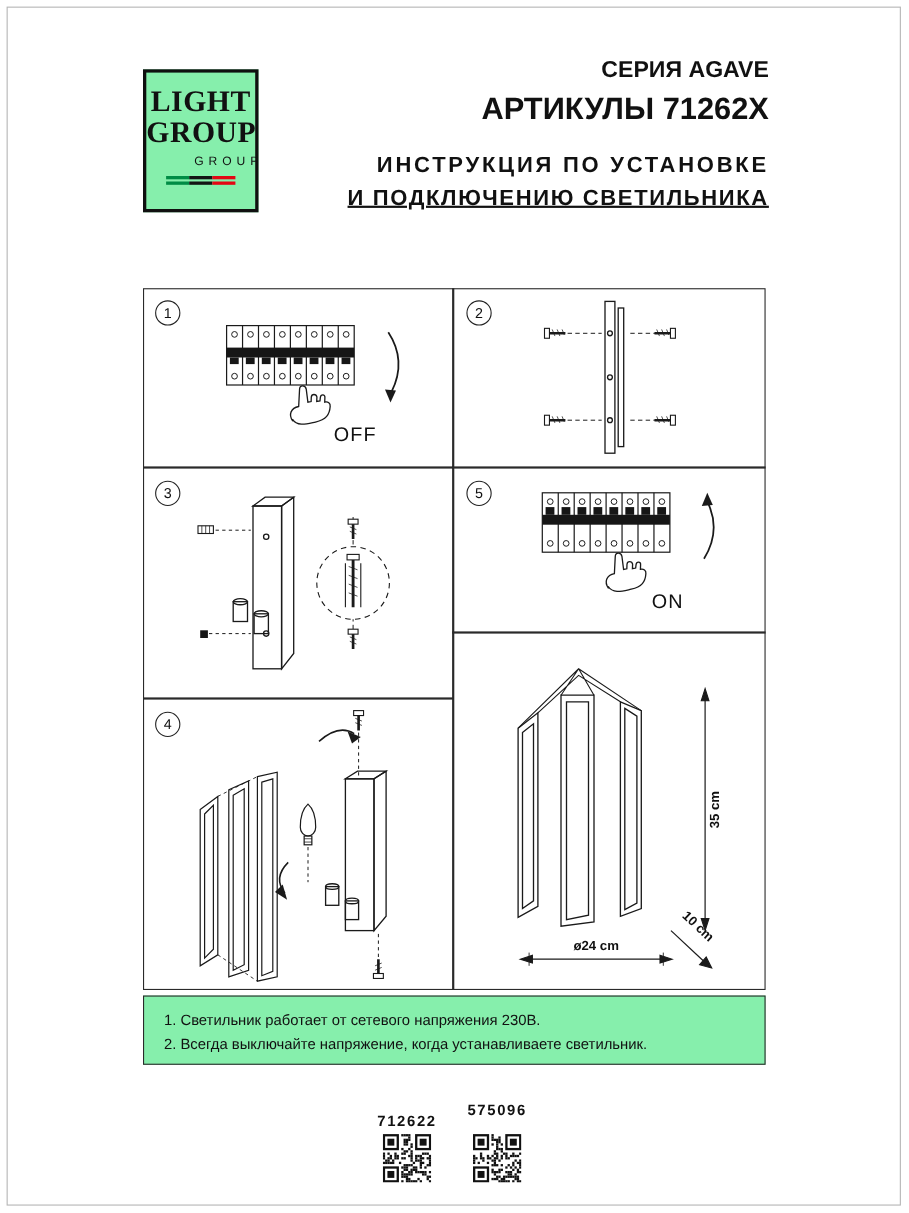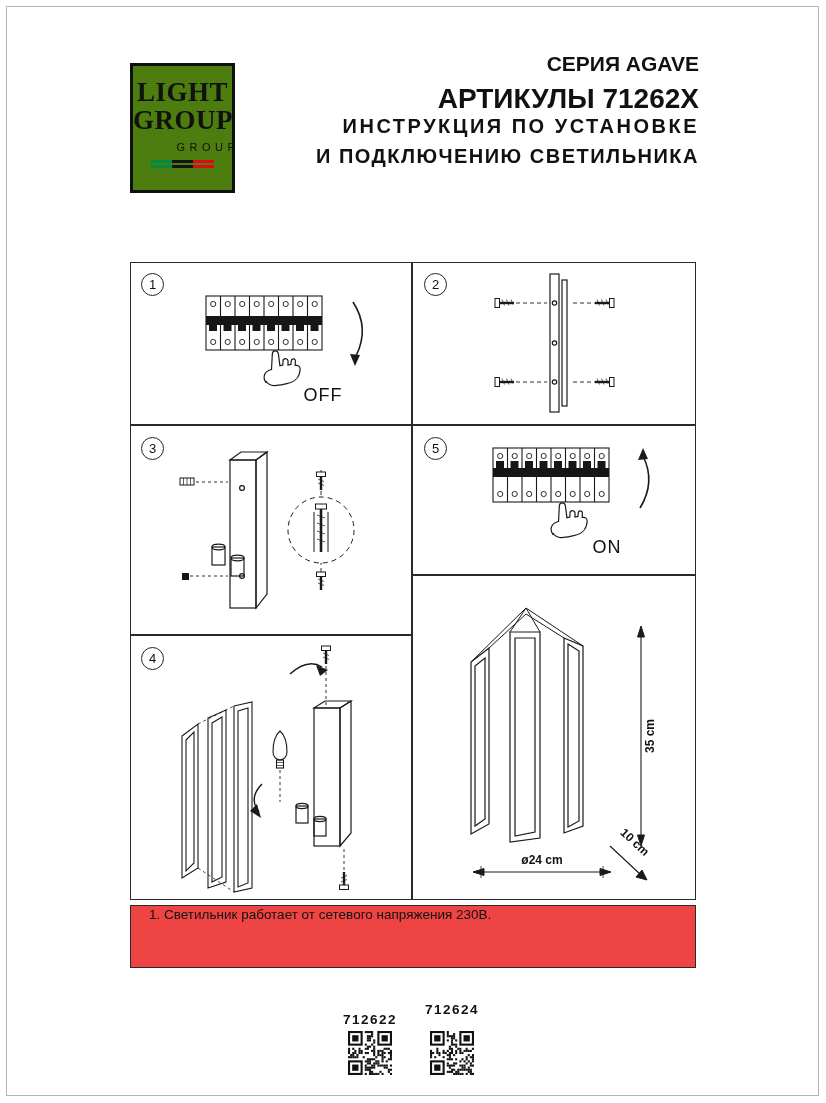--- a/index.html
+++ b/index.html
@@ -6,49 +6,49 @@
   html,body { background:#fff; }
   body {
     width:826px; height:1103px; position:relative; overflow:hidden;
     font-family:"Liberation Sans","DejaVu Sans",sans-serif; color:#111;
   }
   .abs { position:absolute; }
   .sheet-border { left:6px; top:6px; width:813px; height:1090px; border:1px solid #b5b5b5; }
 
   
   .logo { left:130px; top:63px; width:105px; height:130px; border:3px solid #101010;
-          text-align:center; font-family:"Liberation Serif","DejaVu Serif",serif; background:#4d7c0f; }
+          text-align:center; font-family:"Liberation Serif","DejaVu Serif",serif; background:#86efac; }
   .logo .word { font-weight:700; font-size:27px; line-height:1.03; letter-spacing:.5px; }
   .logo .w1 { margin-top:13px; }
   .logo .group { font-family:"Liberation Sans","DejaVu Sans",sans-serif; font-size:11px; letter-spacing:4.5px; margin-top:6px; text-indent:4.5px; font-weight:400;padding-left:39px; }
   .flag { width:64px; margin:7px auto 0; }
   .flag .bar { display:flex; height:3px; margin-bottom:2.5px; }
   .flag .seg { flex:1; }
 
   
   .titles { right:127px; top:52px; text-align:right; font-weight:700; white-space:nowrap; }
   .titles .t1 { font-size:21px; }
   .titles .t2 { font-size:28px; margin-top:7px; }
-  .titles .t3 { font-size:20px; letter-spacing:2.5px; }
-  .titles .t4 { font-size:20px; margin-top:7px; letter-spacing:1.5px; }
+  .titles .t3 { font-size:20px; margin-top:24px; letter-spacing:2.5px; }
+  .titles .t4 { font-size:20px; margin-top:7px; letter-spacing:1.5px;text-decoration:underline; }
 
   
   .grid-frame { left:130px; top:262px; width:566px; height:638px; border:1.5px solid #2a2a2a; }
   .gridline { background:#2a2a2a; }
   .panel { position:absolute; }
   .panel svg.fill { position:absolute; left:0; top:0; width:100%; height:100%; }
   .badge { position:absolute; left:11px; top:11px; width:23px; height:23px; border:1.3px solid #222;
            border-radius:50%; font-size:13px; display:flex; align-items:center; justify-content:center; background:#fff; z-index:2; }
   svg text { font-family:"Liberation Sans","DejaVu Sans",sans-serif; fill:#111; }
   .svg-big { font-size:18px; letter-spacing:1px; }
   .svg-dim { font-size:12px; font-weight:700; }
 
   
   .notes { left:130px; top:905px; width:566px; height:63px; border:1.5px solid #2a2a2a;
-           padding:1px 0 0 18px; font-size:13.5px; background:#ef4444; }
+           padding:14px 0 0 18px; font-size:13.5px; background:#86efac; }
   .notes .n2 { margin-top:7px; }
 
   
   .art { top:1002px; width:84px; text-align:center; font-weight:700; font-size:13.5px; letter-spacing:1.5px; }
   .art-left { left:328px;margin-top:10px; }
   .art-right { left:410px; }
   .qr { top:1031px; width:44px; height:44px; }
   .qr-left { left:348px; }
   .qr-right { left:430px; }
 </style>
@@ -330,24 +330,25 @@
     <g stroke="#1a1a1a">
       <path d="M197 270 L228 299" stroke-width="1.1" fill="none"></path>
       <polygon points="234,304 223,301 229,294" fill="#1a1a1a"></polygon>
     </g>
     <text class="svg-dim" transform="rotate(43 219 269)" x="219" y="269" text-anchor="middle">10 cm</text>
   </svg>
 </div>
 
 <div class="abs notes">
   <div class="n1">1. Светильник работает от сетевого напряжения 230В.</div>
+  <div class="n2">2. Всегда выключайте напряжение, когда устанавливаете светильник.</div>
 </div>
 
 <div class="abs art art-left">712622</div>
-<div class="abs art art-right">712624</div>
+<div class="abs art art-right">575096</div>
 <div class="abs qr qr-left"><svg width="44" height="44" viewBox="0 0 42 42" fill="#111" xmlns="http://www.w3.org/2000/svg">
       <rect x="16" y="0" width="2" height="2"></rect>
       <rect x="18" y="0" width="2" height="2"></rect>
       <rect x="20" y="0" width="2" height="2"></rect>
       <rect x="22" y="0" width="2" height="2"></rect>
       <rect x="22" y="2" width="2" height="2"></rect>
       <rect x="18" y="4" width="2" height="2"></rect>
       <rect x="20" y="4" width="2" height="2"></rect>
       <rect x="22" y="4" width="2" height="2"></rect>
       <rect x="18" y="6" width="2" height="2"></rect>

